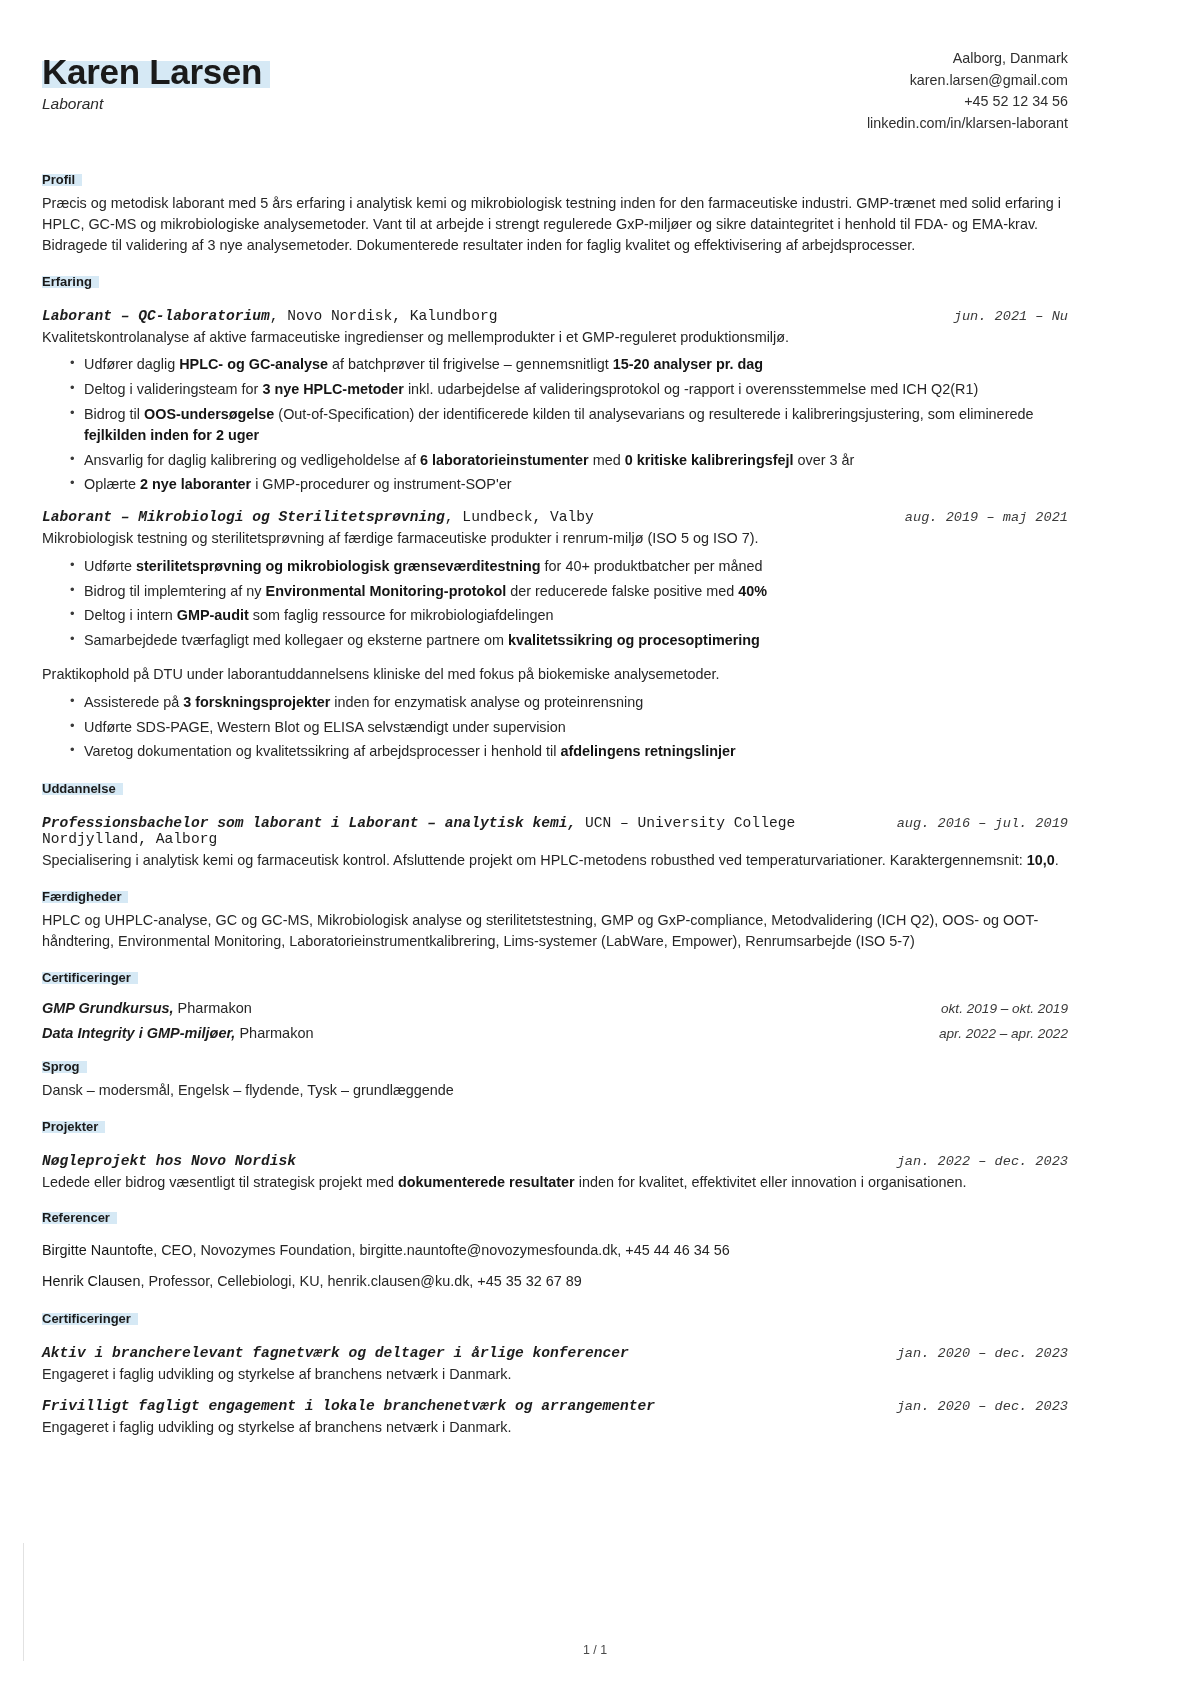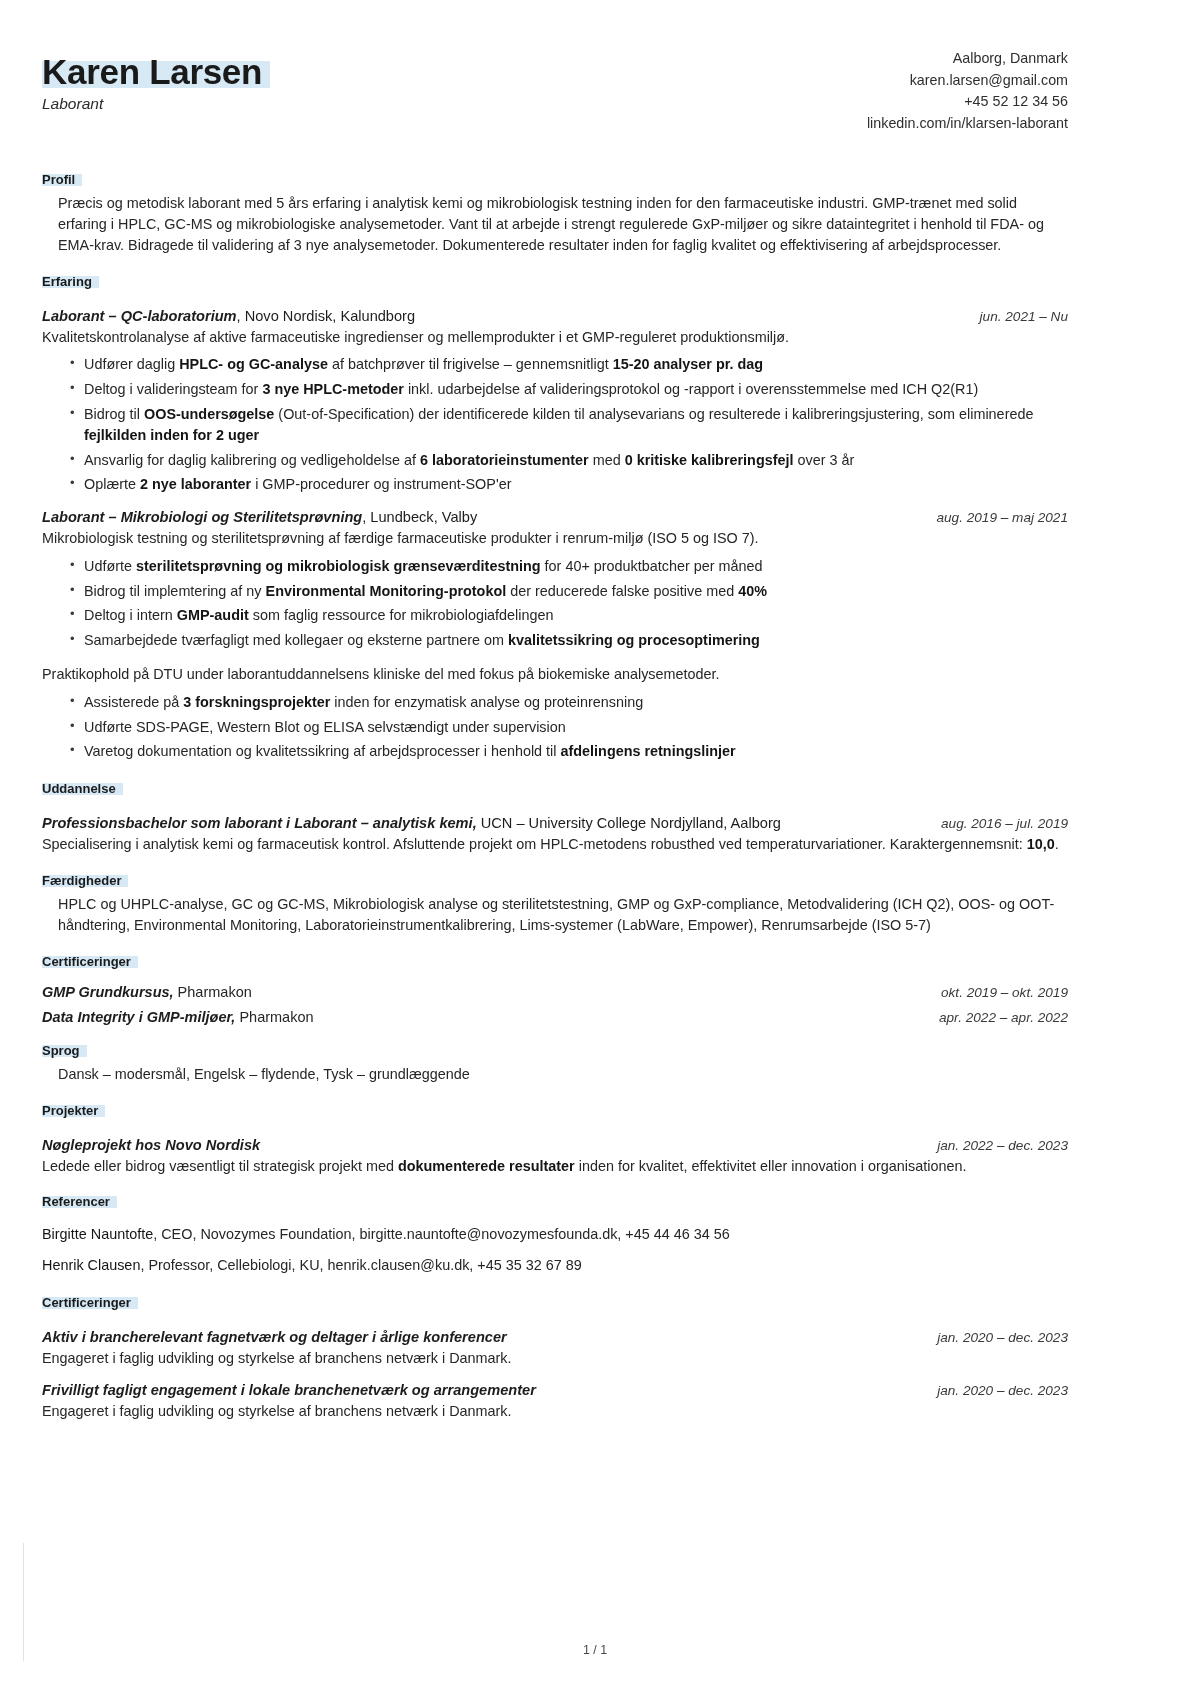--- a/index.html
+++ b/index.html
@@ -69,31 +69,31 @@
     background: linear-gradient(to bottom, rgba(214,233,245,0) 16%, #d6e9f5 16%, #d6e9f5 94%, rgba(214,233,245,0) 94%);
     padding-right: 7px;
     margin-bottom: 6px;
   }
 
   .para {
     font-size: 14.4px;
     line-height: 1.45;
     color: #262626;
     text-align: left;
-    margin-left: 16px;
   }
 
   
   .entry { margin-top: 13px; }
   .entry:first-child { margin-top: 4px; }
   .entry-head {
     display: flex;
     align-items: baseline;
     justify-content: space-between;
     gap: 14px;
+    font-family: Liberation Mono, monospace;
   }
   .entry-heading {
     font-size: 14.6px;
     color: #1d1d1d;
     flex: 1 1 auto;
   }
   .entry-heading .role {
     font-weight: bold;
     font-style: italic;
   }

